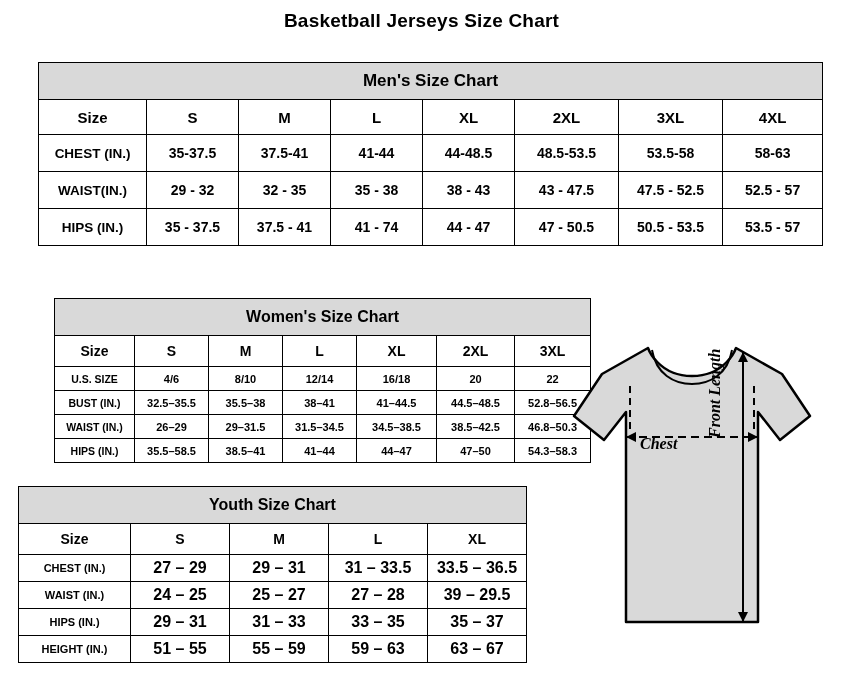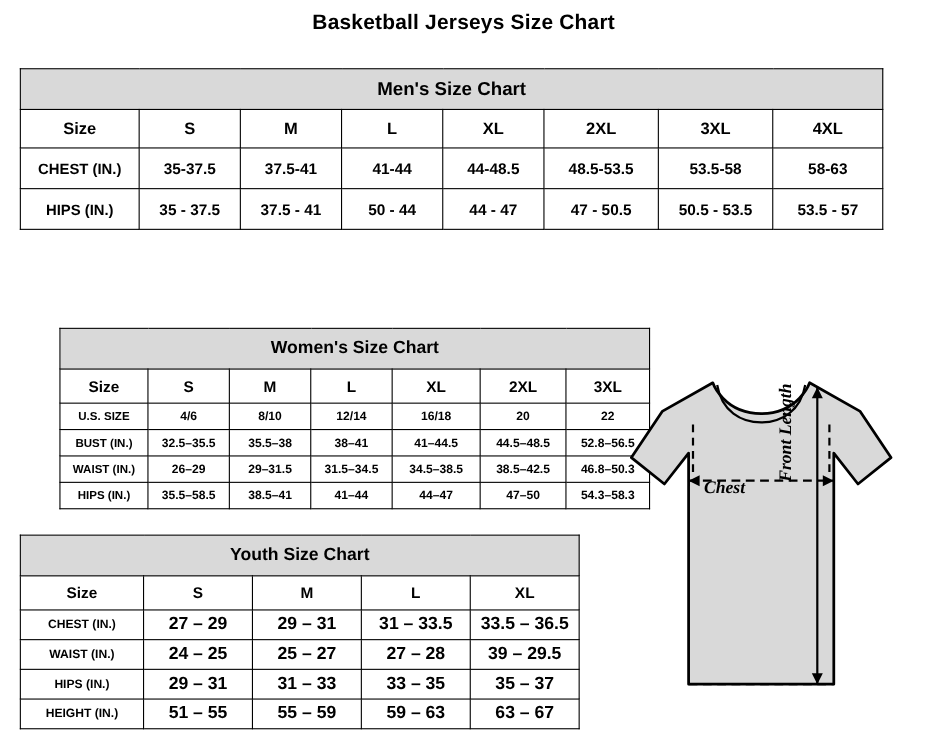--- a/index.html
+++ b/index.html
@@ -47,20 +47,21 @@
   }
 
   
   #mens-wrap {
     position: absolute;
     left: 18px;
     top: 62px;
   }
   #mens-table {
     width: 660px;
+    margin-left: 20px;
   }
   #mens-table .tbl-caption { font-size: 17px; height: 36px; }
   #mens-table .hdr-row td { height: 34px; font-size: 15px; }
   #mens-table tbody td {
     height: 36px;
     font-size: 14px;
   }
   #mens-table td.rowlabel {
     font-size: 13.5px;
   }
@@ -172,24 +173,34 @@
         <td class="rowlabel">CHEST (IN.)</td>
         <td>35-37.5</td>
         <td>37.5-41</td>
         <td>41-44</td>
         <td>44-48.5</td>
         <td>48.5-53.5</td>
         <td>53.5-58</td>
         <td>58-63</td>
       </tr>
       <tr>
+        <td class="rowlabel">WAIST(IN.)</td>
+        <td>29 - 32</td>
+        <td>32 - 35</td>
+        <td>35 - 38</td>
+        <td>38 - 43</td>
+        <td>43 - 47.5</td>
+        <td>47.5 - 52.5</td>
+        <td>52.5 - 57</td>
+      </tr>
+      <tr>
         <td class="rowlabel">HIPS (IN.)</td>
         <td>35 - 37.5</td>
         <td>37.5 - 41</td>
-        <td>50 - 44</td>
+        <td>41 - 74</td>
         <td>44 - 47</td>
         <td>47 - 50.5</td>
         <td>50.5 - 53.5</td>
         <td>53.5 - 57</td>
       </tr>
     </tbody>
   </table>
 </div>
 
 <div id="womens-wrap">

